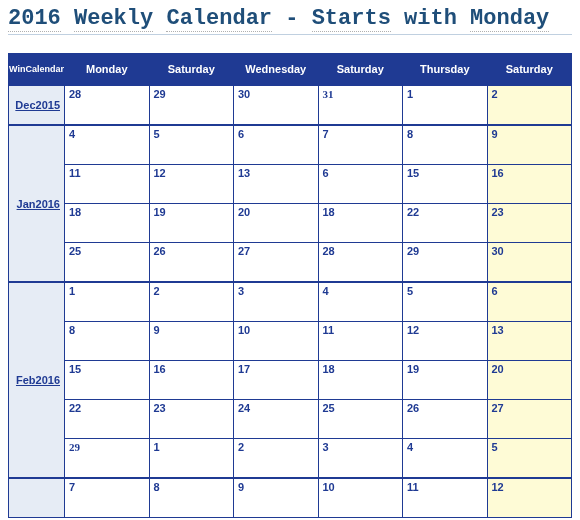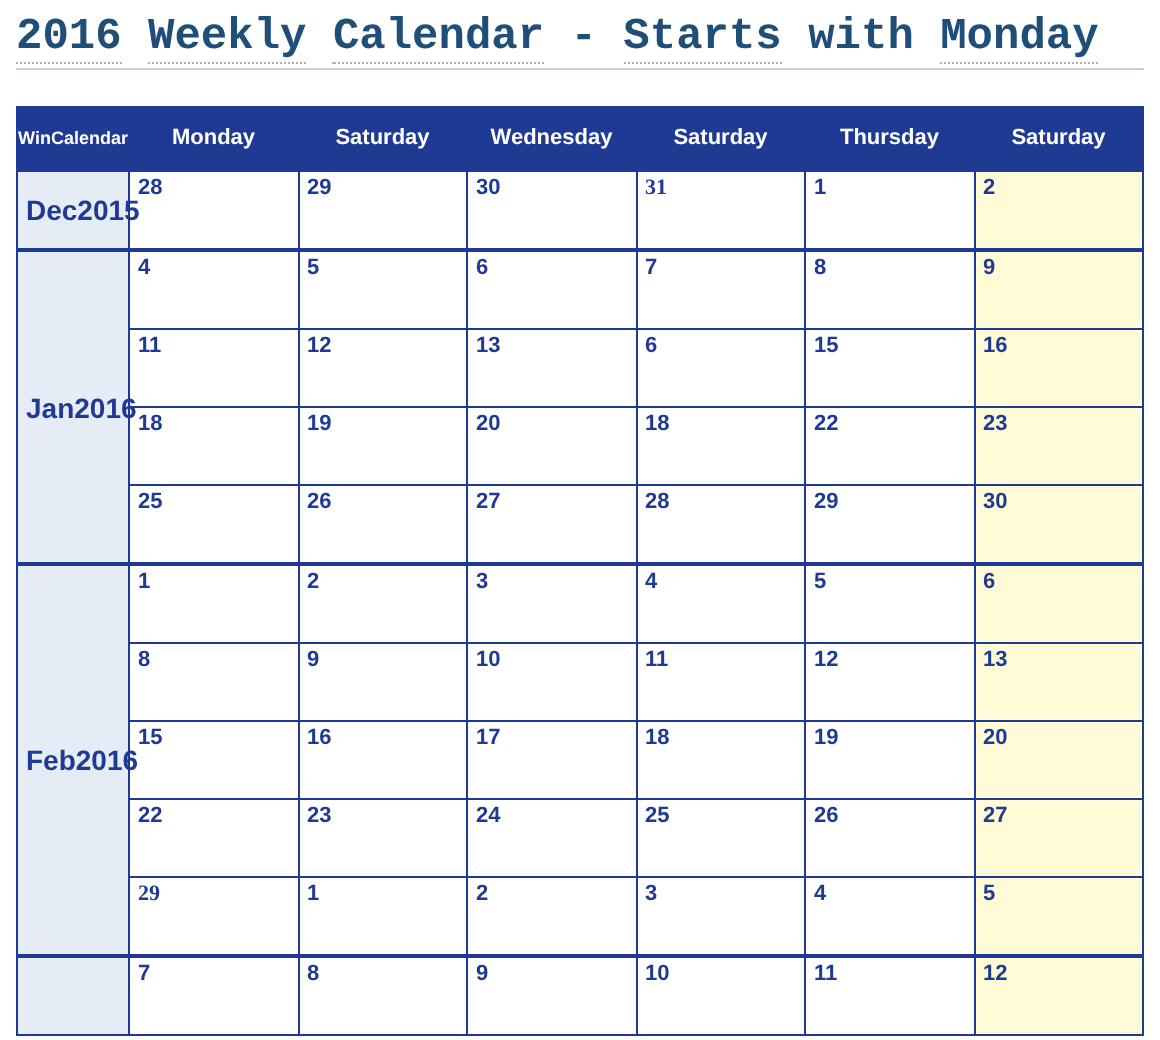--- a/index.html
+++ b/index.html
@@ -55,22 +55,23 @@
     background: #ffffff;
   }
   table.calendar td.sat {
     background: #FEFBD6;
   }
   table.calendar td.month-label {
     background: #E6ECF5;
     color: #1F3A93;
     text-align: right;
     vertical-align: middle;
-    font-size: 14px;
+    font-size: 11px;
     font-weight: bold;
+    text-decoration: underline;
   }
   
   tr.group-start td {
     border-top-width: 2px;
   }
   tr.group-end td {
     border-bottom-width: 2px;
   }
   td.box-tr { border-right-width: 2px; font-family: Liberation Serif, serif; }
 </style>

